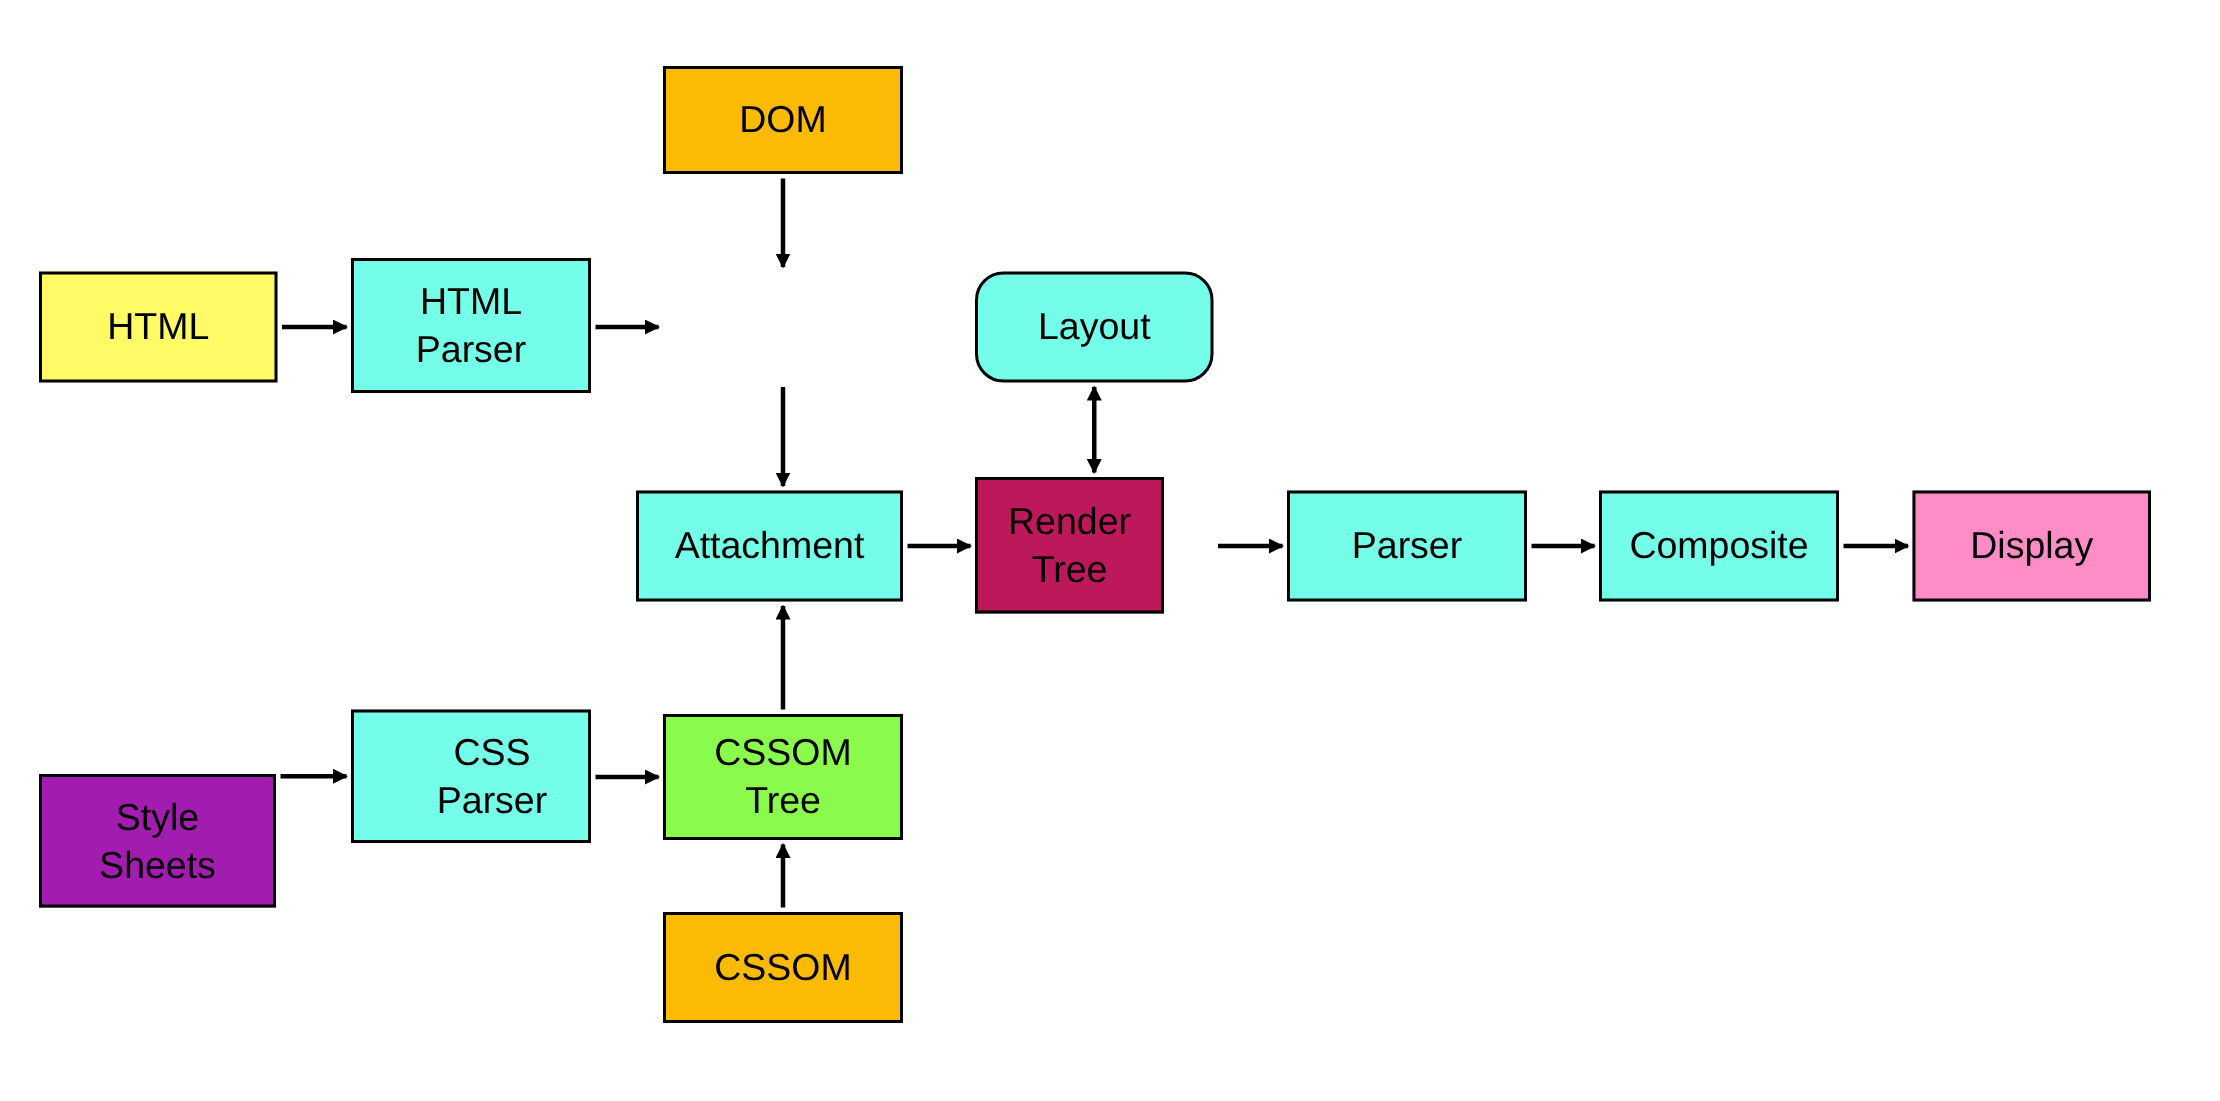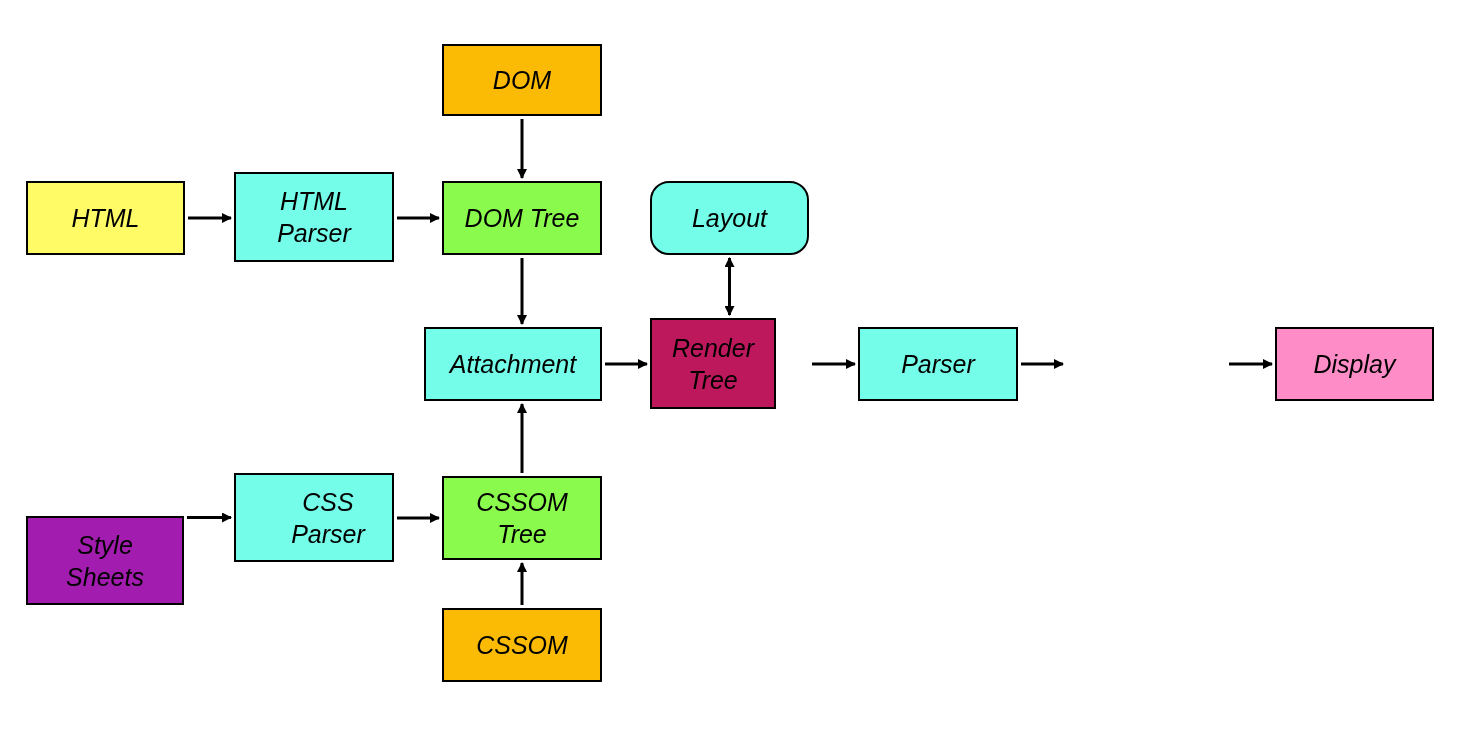--- a/index.html
+++ b/index.html
@@ -1,18 +1,18 @@
 <!DOCTYPE html>
 <html><head>
   <meta charset="utf-8">
   <style>
     html, body { margin: 0; padding: 0; background: #ffffff; }
     body { width: 1480px; height: 734px; position: relative; overflow: hidden;
            font-family: "Liberation Sans", "DejaVu Sans", sans-serif; }
-    #diagram { position: absolute; left: 0; top: 0; width: 1480px; height: 734px; font-style: italic; }
+    #diagram { position: absolute; left: 0; top: 0; width: 1480px; height: 734px; }
     .node { position: absolute; box-sizing: border-box; border: 2px solid #000;
             display: flex; align-items: center; justify-content: center; text-align: center;
             font-size: 25px; line-height: 32px; color: #000; white-space: pre-line; }
     .node span { display: block; }
     svg.edges { position: absolute; left: 0; top: 0; }
   </style>
 </head>
 <body>
 
 <div id="diagram">
@@ -34,26 +34,26 @@
       <line x1="729.5" y1="315" x2="729.5" y2="258" stroke="#000000" stroke-width="3" marker-end="url(#arrowhead)" marker-start="url(#arrowhead)"></line>
       <line x1="812" y1="364" x2="855" y2="364" stroke="#000000" stroke-width="3" marker-end="url(#arrowhead)"></line>
       <line x1="1021" y1="364" x2="1063" y2="364" stroke="#000000" stroke-width="3" marker-end="url(#arrowhead)"></line>
       <line x1="1229" y1="364" x2="1272" y2="364" stroke="#000000" stroke-width="3" marker-end="url(#arrowhead)"></line>
     </svg>
 
   <div class="node" id="n-dom" style="left: 442px; top: 44px; width: 160px; height: 72px; background: rgb(251, 187, 5);"><span>DOM</span></div>
   <div class="node" id="n-html" style="left: 26px; top: 181px; width: 159px; height: 74px; background: rgb(255, 251, 102);"><span>HTML</span></div>
   <div class="node" id="n-html-parser" style="left: 234px; top: 172px; width: 160px; height: 90px; background: rgb(116, 253, 232);"><span>HTML
 Parser</span></div>
-  <div class="node" id="n-dom-tree" style="left: 442px; top: 181px; width: 160px; height: 74px; background: rgb(138, 251, 77);"><span>DOM Tree</span></div>
   <div class="node" id="n-layout" style="left: 650px; top: 181px; width: 159px; height: 74px; background: rgb(116, 253, 232); border-radius: 19px;"><span>Layout</span></div>
   <div class="node" id="n-attachment" style="left: 424px; top: 327px; width: 178px; height: 74px; background: rgb(116, 253, 232);"><span>Attachment</span></div>
   <div class="node" id="n-render-tree" style="left: 650px; top: 318px; width: 126px; height: 91px; background: #be185d;"><span>Render
 Tree</span></div>
   <div class="node" id="n-paint" style="left: 858px; top: 327px; width: 160px; height: 74px; background: rgb(116, 253, 232);"><span>Parser</span></div>
+  <div class="node" id="n-composite" style="left: 1066px; top: 327px; width: 160px; height: 74px; background: rgb(116, 253, 232);"><span>Composite</span></div>
   <div class="node" id="n-display" style="left: 1275px; top: 327px; width: 159px; height: 74px; background: rgb(254, 140, 199);"><span>Display</span></div>
   <div class="node" id="n-style-sheets" style="left: 26px; top: 473px; width: 158px; height: 89px; background: #a21caf; margin-top: 43px;"><span>Style
 Sheets</span></div>
   <div class="node" id="n-css-parser" style="left: 234px; top: 473px; width: 160px; height: 89px; background: rgb(116, 253, 232); padding-left: 28px;"><span>CSS
 Parser</span></div>
   <div class="node" id="n-cssom-tree" style="left: 442px; top: 476px; width: 160px; height: 84px; background: rgb(138, 251, 77);"><span>CSSOM
 Tree</span></div>
   <div class="node" id="n-cssom" style="left: 442px; top: 608px; width: 160px; height: 74px; background: rgb(251, 187, 5);"><span>CSSOM</span></div>
 </div>
 

